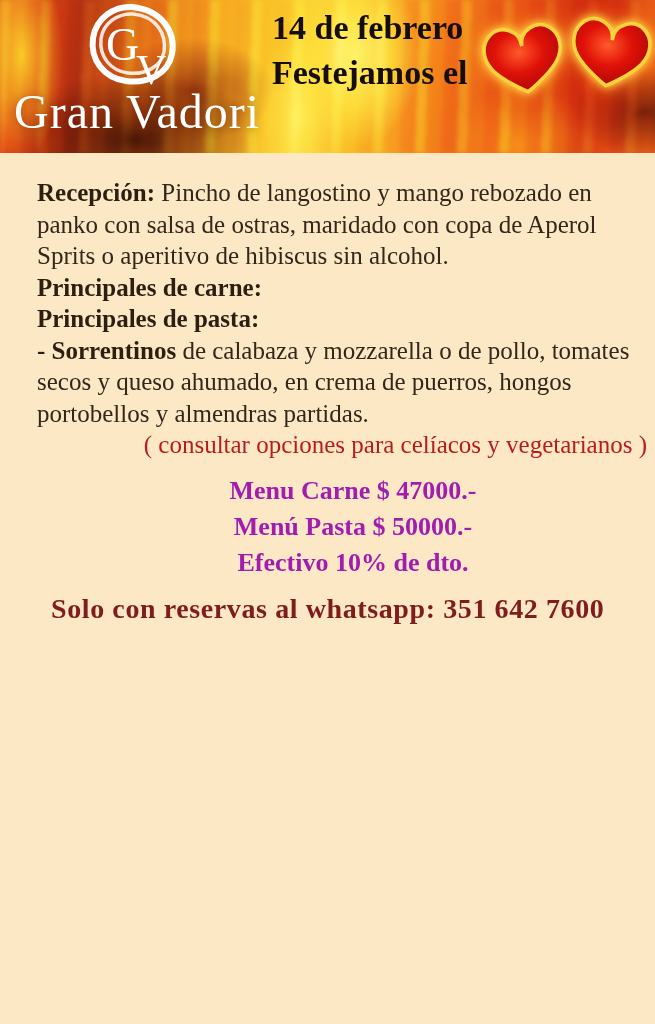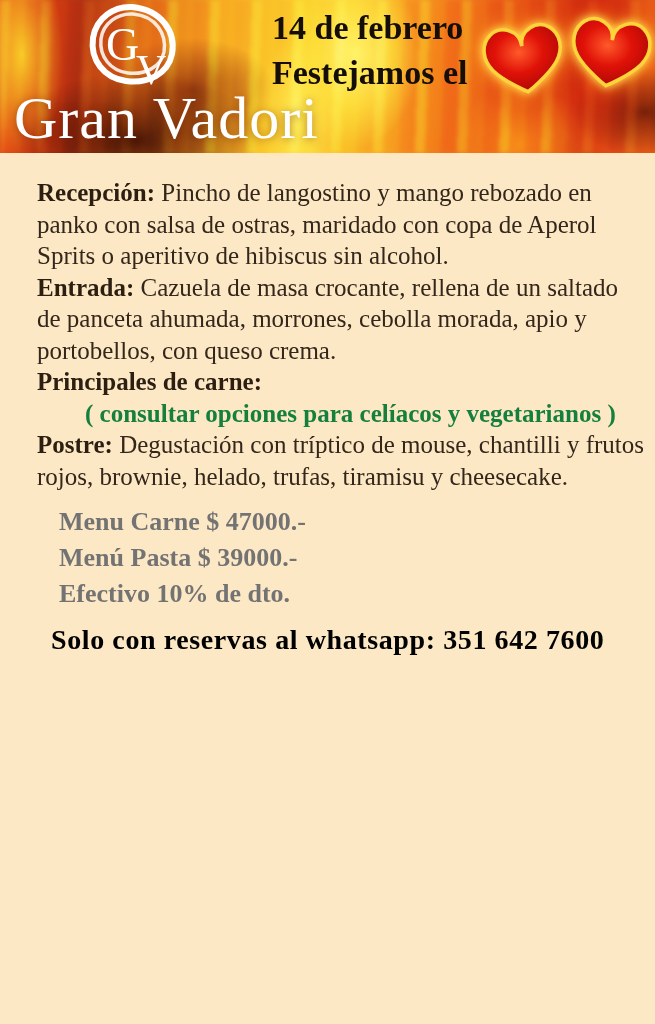--- a/index.html
+++ b/index.html
@@ -27,45 +27,45 @@
     background:repeating-linear-gradient(92deg,
       rgba(255,240,140,.30) 0 10px,
       rgba(235,120,30,.22) 10px 26px,
       rgba(170,45,14,.20) 26px 42px);
     mix-blend-mode:overlay;filter:blur(2px);
   }
 
   .logo{position:absolute;left:84px;top:2px;width:110px;height:92px;z-index:3;}
   .brand{
     position:absolute;left:14px;top:84px;z-index:3;
-    font-size:60px;color:#ffffff;letter-spacing:1px;
+    font-size:48px;color:#ffffff;letter-spacing:1px;
     text-shadow:0 1px 8px rgba(110,30,0,.55);
   }
   .title{
     position:absolute;left:272px;top:5px;width:392px;z-index:4;
     font-size:34px;font-weight:bold;line-height:45px;color:#150d07;
   }
   .hearts{
     position:absolute;left:478px;top:12px;width:176px;height:106px;z-index:2;
     filter:drop-shadow(0 0 4px #ffe25e) drop-shadow(0 0 9px rgba(255,170,30,.9));
   }
 
   
   .menu{
     position:absolute;left:0;top:153px;width:655px;height:871px;
     box-sizing:border-box;padding:16px 8px 0 37px;
     font-size:25px;line-height:31.5px;color:#33261b;margin-top:8px;
   }
   .menu p{margin:0;}
   .menu b{font-weight:bold;color:#2c1f12;}
-  .note{font-weight:bold;color:#15803d;padding-left:48px;}
+  .note{font-weight:normal;color:#b91c1c;padding-left:48px;text-align:right;}
   .prices{margin-top:12px;padding-left:22px;font-weight:bold;
-    font-size:26px;line-height:36px;color:#737373;}
+    font-size:26px;line-height:36px;color:#a21caf;text-align:center;}
   .reservation{margin-top:12px;padding-left:14px;font-weight:bold;
-    font-size:28px;letter-spacing:.6px;color:#000000;}
+    font-size:28px;letter-spacing:.6px;color:#7f1d1d;}
 </style>
 </head>
 <body>
 
 <div class="flyer">
 
   <div class="banner">
 
     <svg class="logo" viewBox="0 0 110 92" aria-hidden="true">
       <g fill="none" stroke="#ffffff" stroke-linejoin="round">
@@ -95,27 +95,27 @@
     </svg>
 
     <div class="title">
       <div>14 de febrero</div>
       <div>Festejamos el</div>
     </div>
   </div>
 
   <div class="menu">
     <p><b>Recepción:</b><span> Pincho de langostino y mango rebozado en panko con salsa de ostras, maridado con copa de Aperol Sprits o aperitivo de hibiscus sin alcohol.</span></p>
-    <p><b>Entrada:</b><span> Cazuela de masa crocante, rellena de un saltado de panceta ahumada, morrones, cebolla morada, apio y portobellos, con queso crema.</span></p>
     <p><b>Principales de carne:</b><span></span></p>
+    <p><b>Principales de pasta:</b><span></span></p>
+    <p><b>- Sorrentinos</b><span> de calabaza y mozzarella o de pollo, tomates secos y queso ahumado, en crema de puerros, hongos portobellos y almendras partidas.</span></p>
     <p class="note"><span>( consultar opciones para celíacos y vegetarianos )</span></p>
-    <p><b>Postre:</b><span> Degustación con tríptico de mouse, chantilli y frutos rojos, brownie, helado, trufas, tiramisu y cheesecake.</span></p>
 
     <div class="prices">
       <div>Menu Carne $ 47000.-</div>
-      <div>Menú Pasta $ 39000.-</div>
+      <div>Menú Pasta $ 50000.-</div>
       <div>Efectivo 10% de dto.</div>
     </div>
 
     <div class="reservation">Solo con reservas al whatsapp: 351 642 7600</div>
   </div>
 
 </div>
 
 </body></html>

